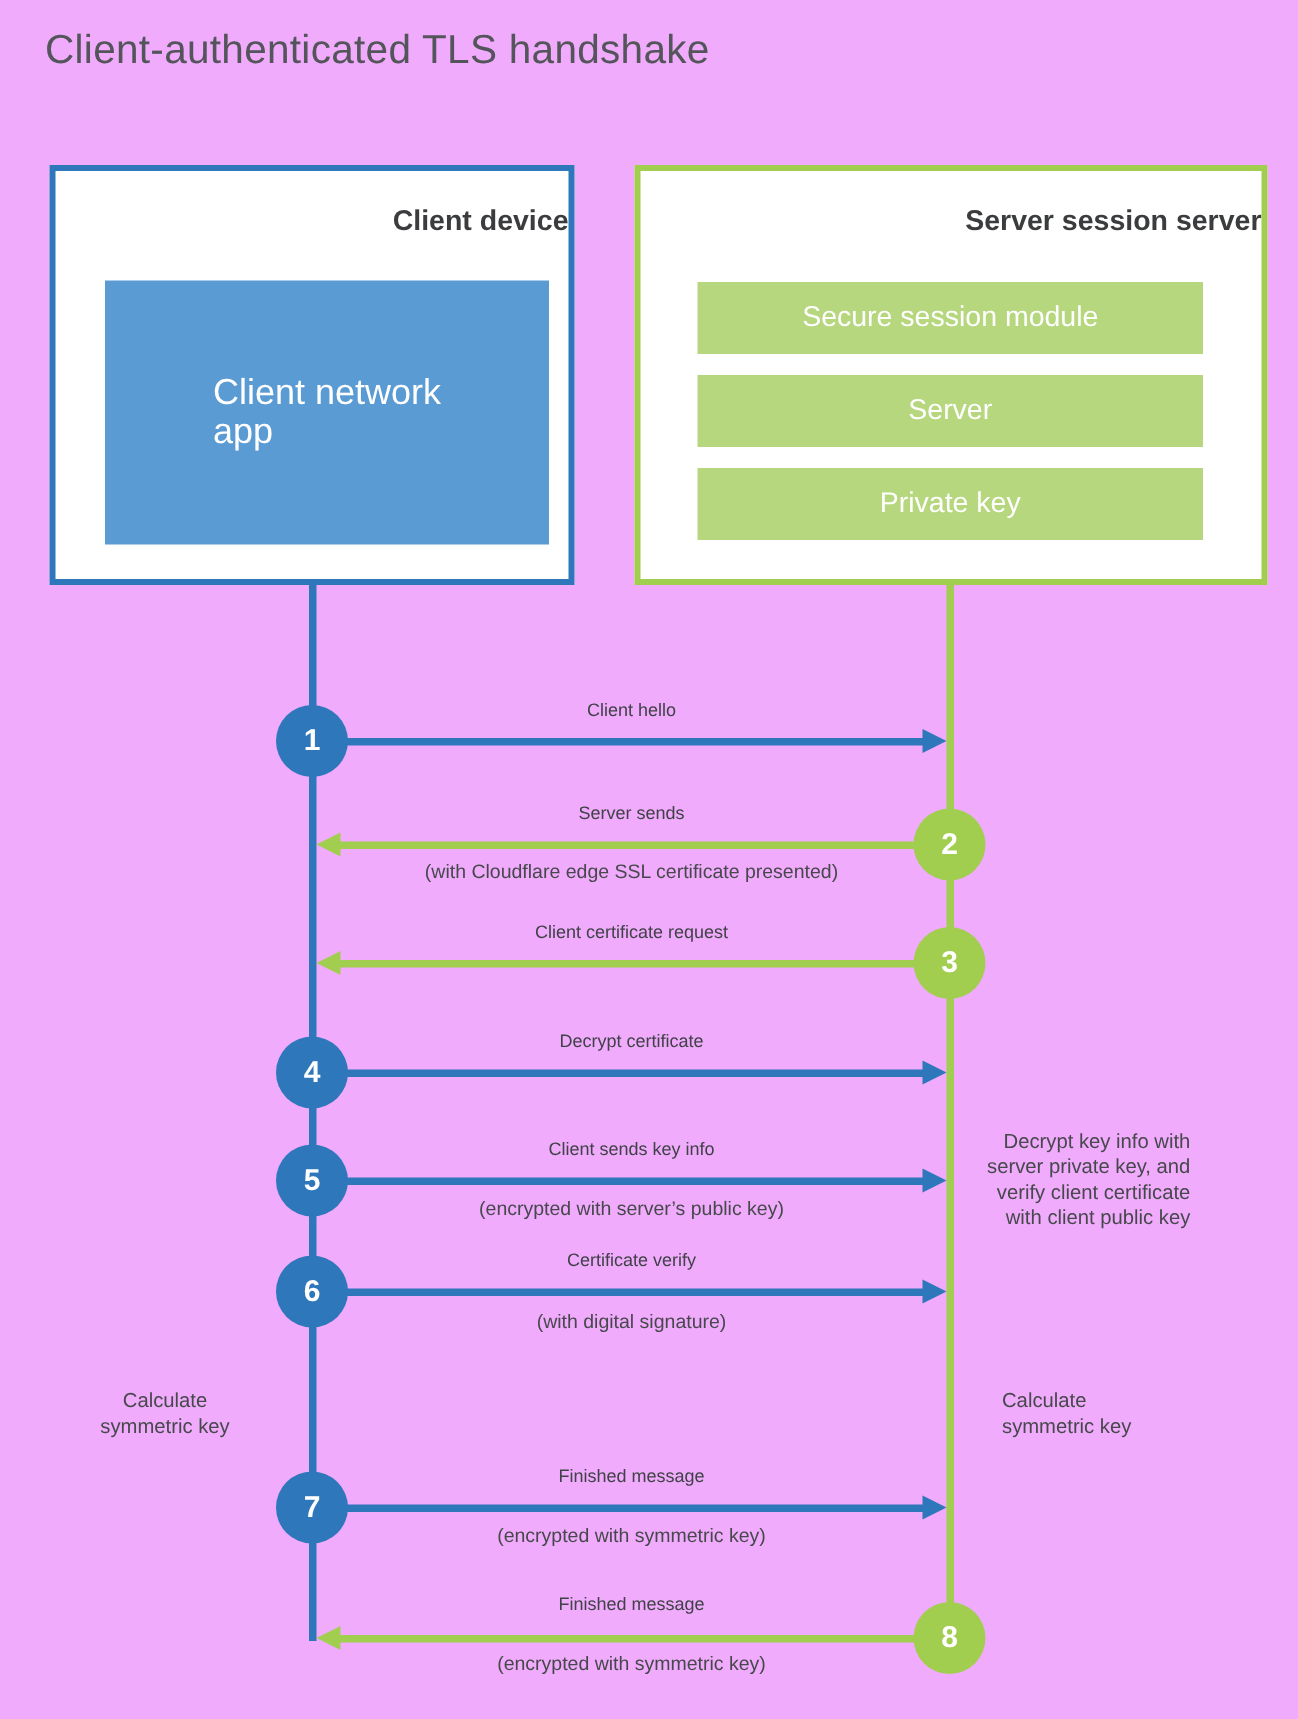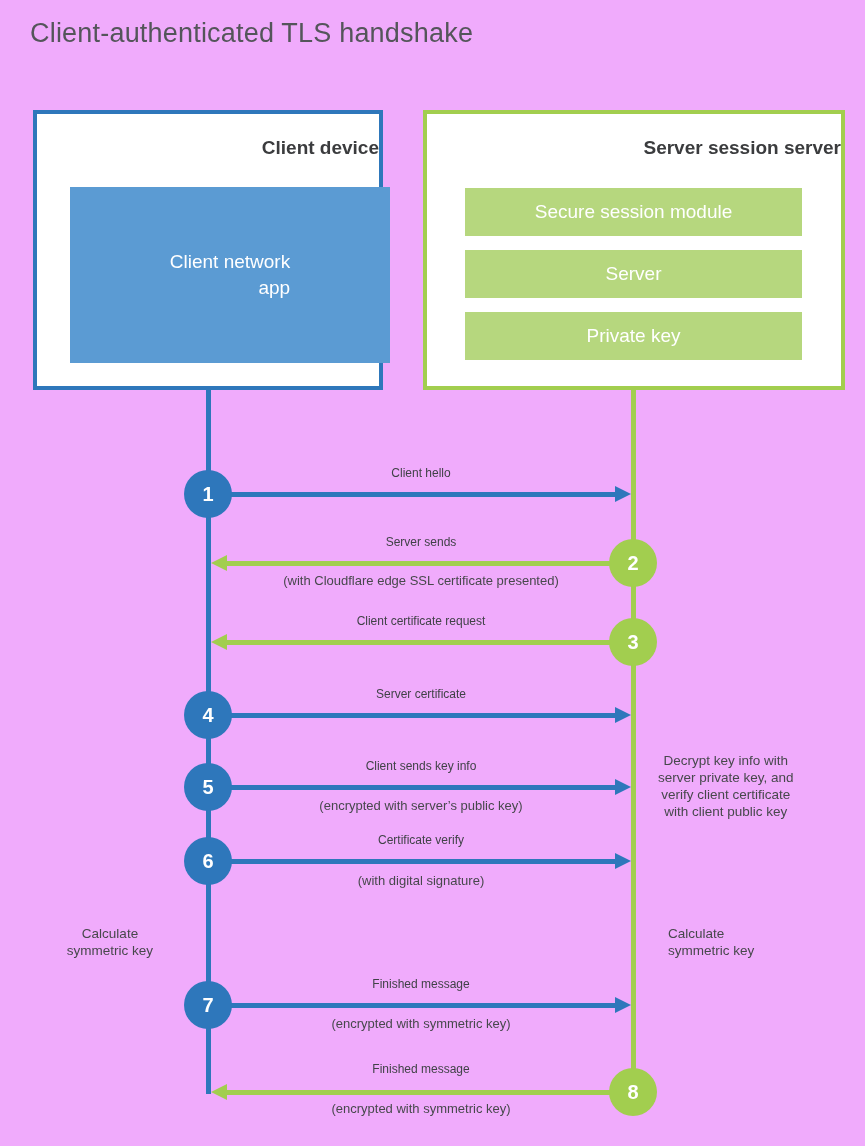--- a/index.html
+++ b/index.html
@@ -10,23 +10,23 @@
   .page-title{
     position:absolute;left:30px;top:18px;font-size:27px;font-weight:300;
     color:#54555a;letter-spacing:.2px;
   }
   
   .actor-box{position:absolute;top:110px;height:280px;background:#fff;box-sizing:border-box;}
   .client-box{left:33px;width:350px;border:4px solid #2e77bb;}
   .server-box{left:423px;width:422px;border:4px solid #a2ce4f;}
   .actor-title{margin-top:23px;text-align:right;font-size:19px;font-weight:700;color:#3b3c3e;}
   .client-app{
-    position:absolute;left:33px;top:73px;width:320px;height:176px;background:#5b9bd3;
-    display:flex;align-items:center;justify-content:center;text-align:right;
-    color:#fff;font-size:19px;line-height:26px;white-space:pre-line;
+    position:absolute;left:33px;top:73px;width:296px;height:176px;background:#5b9bd3;
+    display:flex;align-items:center;justify-content:center;text-align:left;
+    color:#fff;font-size:24px;line-height:26px;white-space:pre-line;
   }
   .server-bar{
     position:absolute;left:38px;width:337px;height:48px;background:#b6d77e;
     display:flex;align-items:center;justify-content:center;
     color:#fff;font-size:19px;
   }
   .bar-0{top:74px;}  .bar-1{top:136px;}  .bar-2{top:198px;}
   
   .vline{position:absolute;top:388px;width:5px;height:706px;}
   .vline.blue{left:206px;background:#2e77bb;}
@@ -54,21 +54,21 @@
   }
   .msg-sub{
     position:absolute;left:225px;width:392px;text-align:center;
     font-size:13px;color:#47484c;z-index:1;
   }
   
   .side-note{
     position:absolute;font-size:13.5px;line-height:17px;color:#47484c;
     white-space:pre-line;z-index:1;
   }
-  .note-decrypt{left:658px;top:752px;text-align:center;}
+  .note-decrypt{left:658px;top:752px;text-align:right;}
   .note-calc-left{left:55px;top:925px;width:110px;text-align:center;}
   .note-calc-right{left:668px;top:925px;text-align:left;}
 </style>
 </head>
 <body>
 
 <div class="canvas">
 
   <div class="page-title">Client-authenticated TLS handshake</div>
 
@@ -100,21 +100,21 @@
     </div>
   <div class="msg-sub" style="top:573px;">(with Cloudflare edge SSL certificate presented)</div>
   <div class="step-circle green-bg" style="left:633px;top:563px;">2</div>
 
   <div class="msg-label" style="top:614px;">Client certificate request</div>
   <div class="arrow green" style="left:226px;top:640px;width:385px;">
       <span class="head"></span>
     </div>
   <div class="step-circle green-bg" style="left:633px;top:642px;">3</div>
 
-  <div class="msg-label" style="top:687px;">Server certificate</div>
+  <div class="msg-label" style="top:687px;">Decrypt certificate</div>
   <div class="arrow blue" style="left:230px;top:713px;width:386px;">
       <span class="head"></span>
     </div>
   <div class="step-circle blue-bg" style="left:208px;top:715px;">4</div>
 
   <div class="msg-label" style="top:759px;">Client sends key info</div>
   <div class="arrow blue" style="left:230px;top:785px;width:386px;">
       <span class="head"></span>
     </div>
   <div class="msg-sub" style="top:798px;">(encrypted with server’s public key)</div>

